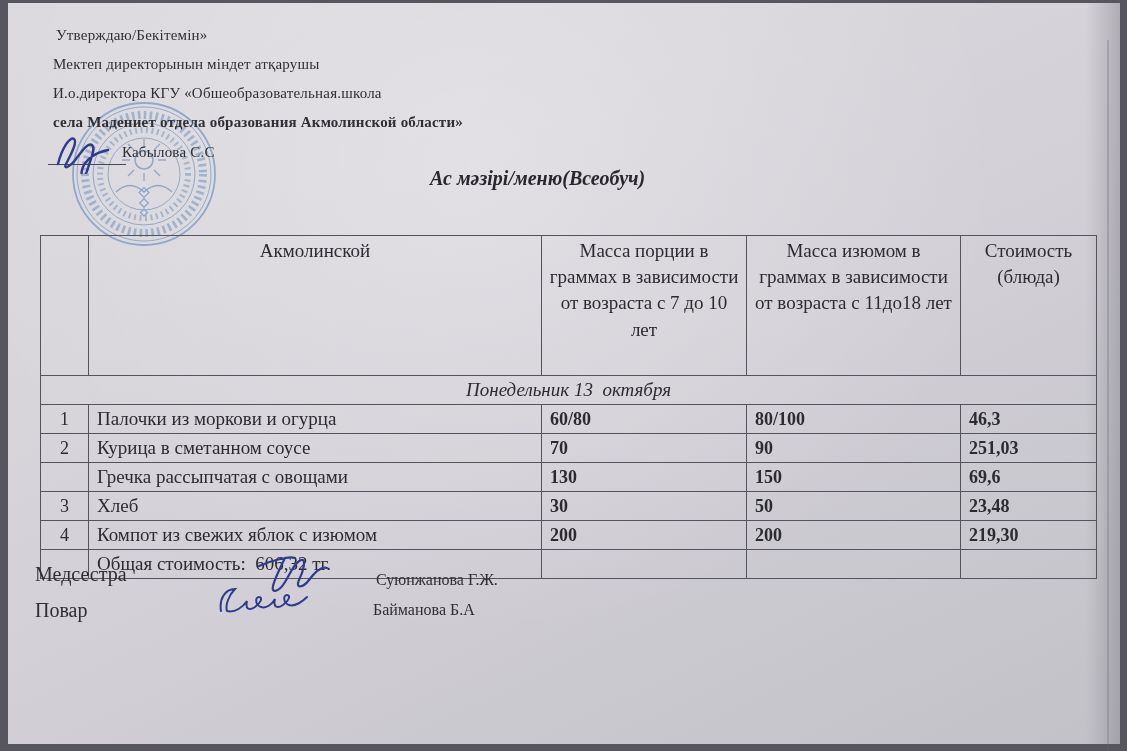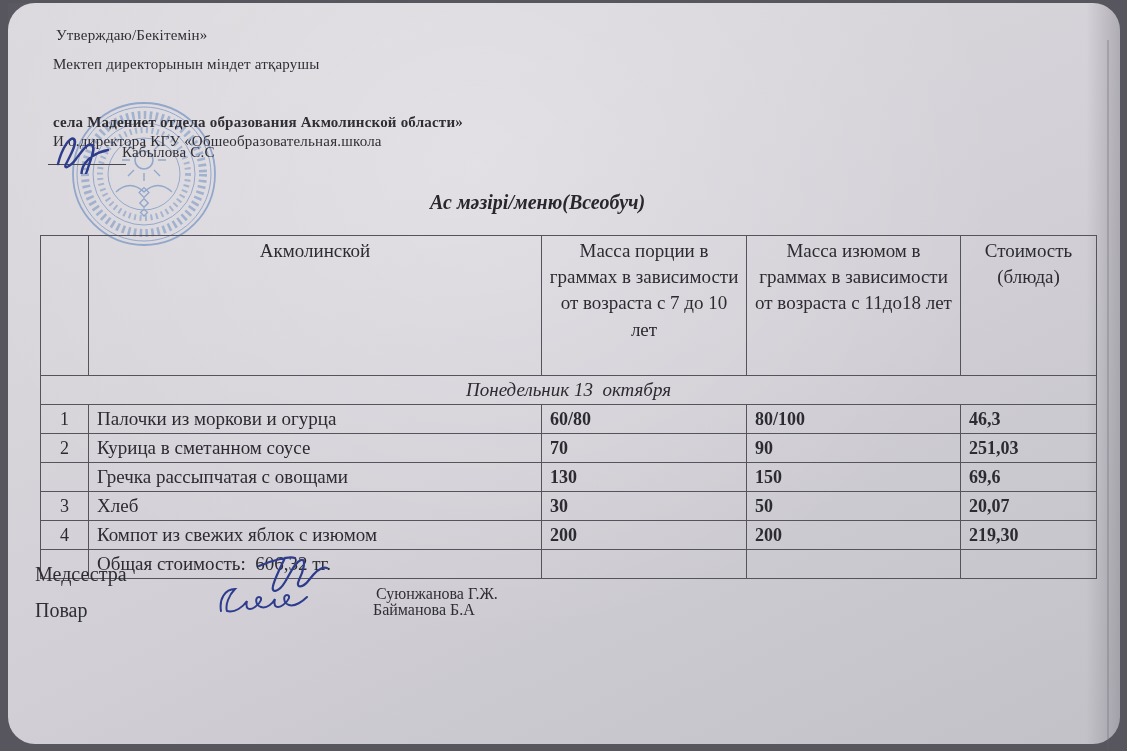--- a/index.html
+++ b/index.html
@@ -1,28 +1,28 @@
 <!DOCTYPE html>
 <html><head>
 <meta charset="utf-8">
 <style>
   html,body{margin:0;padding:0;width:1127px;height:751px;overflow:hidden;
     font-family:"Liberation Serif","DejaVu Serif",serif;}
   .photo-frame{position:relative;width:1127px;height:751px;background:#57555d;}
   .paper{position:absolute;left:8px;top:3px;right:7px;bottom:7px;
-    background:linear-gradient(155deg,#dcd9de 0%,#d8d5db 28%,#d2cfd6 55%,#c7c6cc 85%,#c2c1c8 100%);border-radius:27px;}
+    background:linear-gradient(155deg,#dcd9de 0%,#d8d5db 28%,#d2cfd6 55%,#c7c6cc 85%,#c2c1c8 100%);}
   .paper::before{content:"";position:absolute;inset:0;
     background:radial-gradient(ellipse at 42% 22%,rgba(255,255,255,.28),rgba(255,255,255,0) 58%);}
   .paper::after{content:"";position:absolute;top:0;right:0;bottom:0;width:34px;
     background:linear-gradient(to left,rgba(88,86,96,.30),rgba(88,86,96,0));}
   .edge-line-right{position:absolute;top:40px;bottom:0;right:18px;width:2px;
     background:rgba(100,98,110,.28);}
   .txt{position:absolute;color:#2f2e34;white-space:pre;}
   .approval-line{font-size:15px;letter-spacing:.2px;}
-  .doc-title{font-size:20px;font-weight:bold;font-style:italic;color:#28272d;margin-top:24px;}
+  .doc-title{font-size:20px;font-weight:bold;font-style:italic;color:#28272d;}
   .sig-underline{position:absolute;height:1px;background:#4a4950;}
   
   table.menu{position:absolute;left:32px;top:232px;border-collapse:collapse;table-layout:fixed;
     width:1056px;}
   table.menu td,table.menu th{border:1px solid #55545c;color:#2c2b31;overflow:hidden;}
   th.colhead{font-weight:normal;font-size:19px;vertical-align:top;text-align:center;
     padding:2px 6px 0 6px;line-height:1.38;height:137px;}
   td.daycell{font-style:italic;font-size:19px;text-align:center;height:26px;
     white-space:pre;color:#2c2b31;}
   td.numcell{text-align:center;font-size:18px;height:26px;}
@@ -51,21 +51,21 @@
         <path d="M76 50 V42 M76 76 V84 M62 63 H54 M90 63 H98 M66 53 L60 47 M86 53 L92 47 M66 73 L60 79 M86 73 L92 79" stroke-width="1.4"></path>
         <path d="M48 95 Q62 82 76 95 Q90 82 104 95" stroke-width="1.4"></path>
         <rect x="72.5" y="92" width="7" height="7" transform="rotate(45 76 95.5)" stroke-width="1.3"></rect>
         <rect x="73" y="103" width="6" height="6" transform="rotate(45 76 106)" stroke-width="1.3"></rect>
         <rect x="73.5" y="113" width="5" height="5" transform="rotate(45 76 115.5)" stroke-width="1.3"></rect>
       </g>
     </svg>
 
     <div class="txt approval-line" style="left:48px;top:24px;">Утверждаю/Бекітемін»</div>
     <div class="txt approval-line" style="left:45px;top:53px;">Мектеп директорынын міндет атқарушы</div>
-    <div class="txt approval-line" style="left:45px;top:82px;margin-top:48px;">И.о.директора КГУ «Обшеобразовательная.школа</div>
+    <div class="txt approval-line" style="left:45px;top:82px;">И.о.директора КГУ «Обшеобразовательная.школа</div>
     <div class="txt approval-line" style="left:45px;top:111px;font-weight:bold;">села Мадениет отдела образования Акмолинской области»</div>
 
     <div class="sig-underline" style="left:40px;top:161px;width:78px;"></div>
     <svg class="signature" style="left:44px;top:125px;" width="80" height="46" viewBox="0 0 80 46">
       <path d="M6 36 C10 20 18 8 22 11 C26 14 18 28 14 36 C11 42 18 39 24 31 C30 23 36 14 40 17 C44 20 39 30 36 40 C33 51 28 52 30 42 C33 30 46 24 56 22" fill="none" stroke="#2e3c8e" stroke-width="2.4" stroke-linecap="round"></path>
     </svg>
     <div class="txt approval-line" style="left:114px;top:141px;">Кабылова С.С</div>
 
     <div class="txt doc-title" style="left:422px;top:164px;">Ас мәзірі/меню(Всеобуч)</div>
 
@@ -107,21 +107,21 @@
         <td class="namecell">Гречка рассыпчатая с овощами</td>
         <td class="valcell">130</td>
         <td class="valcell">150</td>
         <td class="valcell">69,6</td>
       </tr>
       <tr>
         <td class="numcell">3</td>
         <td class="namecell">Хлеб</td>
         <td class="valcell">30</td>
         <td class="valcell">50</td>
-        <td class="valcell">20,07</td>
+        <td class="valcell">23,48</td>
       </tr>
       <tr>
         <td class="numcell">4</td>
         <td class="namecell">Компот из свежих яблок с изюмом</td>
         <td class="valcell">200</td>
         <td class="valcell">200</td>
         <td class="valcell">219,30</td>
       </tr>
       <tr>
         <td class="numcell"></td>
@@ -130,21 +130,21 @@
         <td class="valcell"></td>
         <td class="valcell"></td>
       </tr>
     </tbody>
       </table>
 
     <div class="txt footer-label" style="left:27px;top:560px;">Медсестра</div>
     <svg class="signature" style="left:243px;top:545px;" width="92" height="48" viewBox="0 0 92 48">
       <path d="M8 18 C22 12 38 8 44 10 M34 10 C30 18 24 30 22 38 C20 46 28 44 34 34 C40 24 44 14 50 12 C56 10 52 24 48 32 C44 41 52 40 58 32 C64 24 70 18 76 20" fill="none" stroke="#2e3c8e" stroke-width="2.2" stroke-linecap="round"></path>
     </svg>
-    <div class="txt footer-name" style="left:368px;top:582px;">Суюнжанова Г.Ж.</div>
+    <div class="txt footer-name" style="left:368px;top:568px;">Суюнжанова Г.Ж.</div>
 
     <div class="txt footer-label" style="left:27px;top:596px;">Повар</div>
     <svg class="signature" style="left:207px;top:578px;" width="104" height="42" viewBox="0 0 104 42">
       <path d="M6 30 C4 18 10 8 20 8 C14 14 10 24 12 30 C20 32 28 26 32 20 C30 28 34 30 40 26 C46 22 48 16 44 16 C40 16 40 24 46 26 C52 28 58 22 60 18 C58 26 62 28 68 24 C74 20 76 14 72 14 C68 14 68 22 74 24 C80 26 88 20 92 16" fill="none" stroke="#2e3c8e" stroke-width="2" stroke-linecap="round"></path>
     </svg>
     <div class="txt footer-name" style="left:365px;top:598px;">Байманова Б.А</div>
 
   </div>
   <div class="edge-line-right"></div>
 </div>

